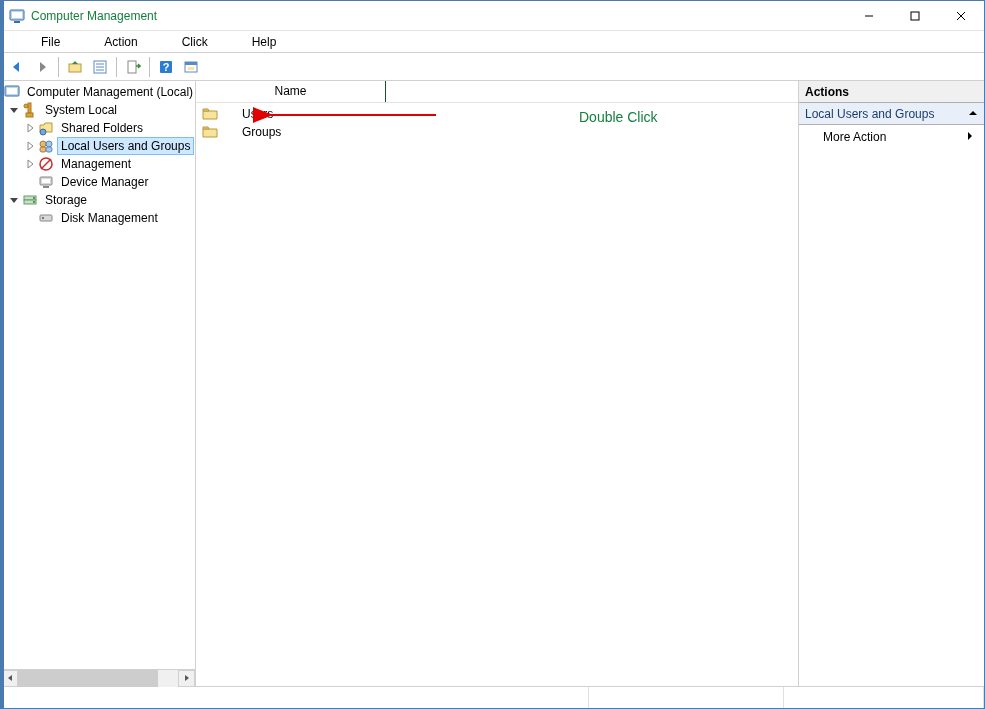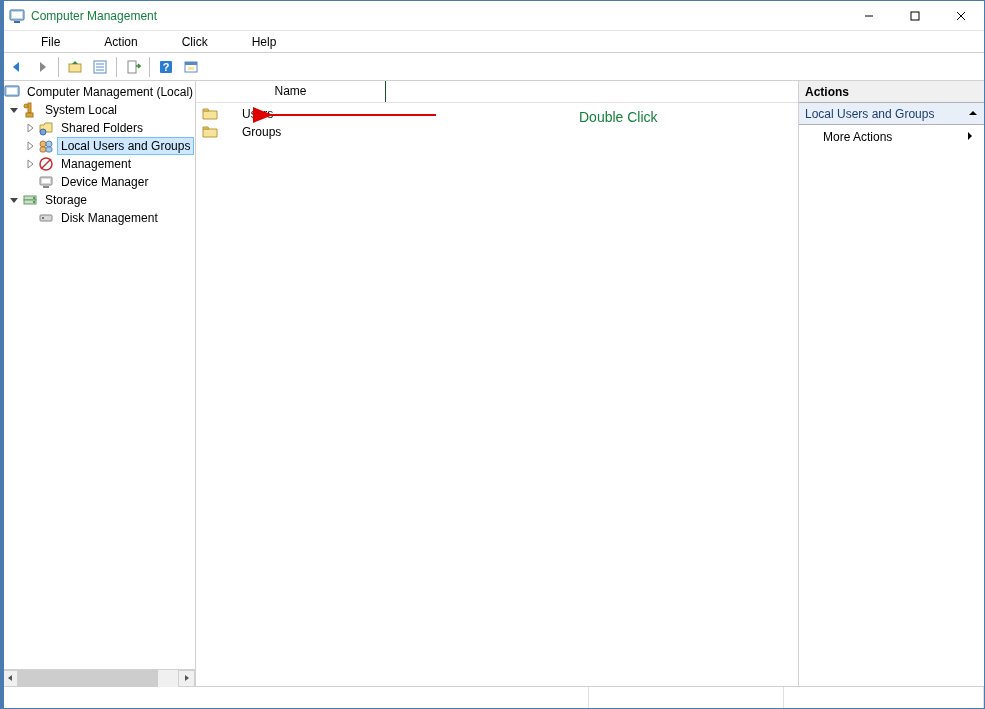--- a/index.html
+++ b/index.html
@@ -375,21 +375,21 @@
 
     <div class="actionspanel">
       <div class="actionshdr">Actions</div>
       <div class="actsectionhdr">
         <span>Local Users and Groups</span>
         <span class="up"><svg width="10" height="10" viewBox="0 0 10 10">
               <path d="M1 7 L5 3 L9 7 Z" fill="#000"></path>
             </svg></span>
       </div>
       <div class="actitemrow">
-        <span>More Actions</span>
+        <span>More Action</span>
         <span class="chev"><svg width="8" height="10" viewBox="0 0 8 10">
               <path d="M2 1 L6 5 L2 9 Z" fill="#000"></path>
             </svg></span>
       </div>
     </div>
 
   </div>
 
   <div class="statusbar">
     <div class="cell c1"></div>

